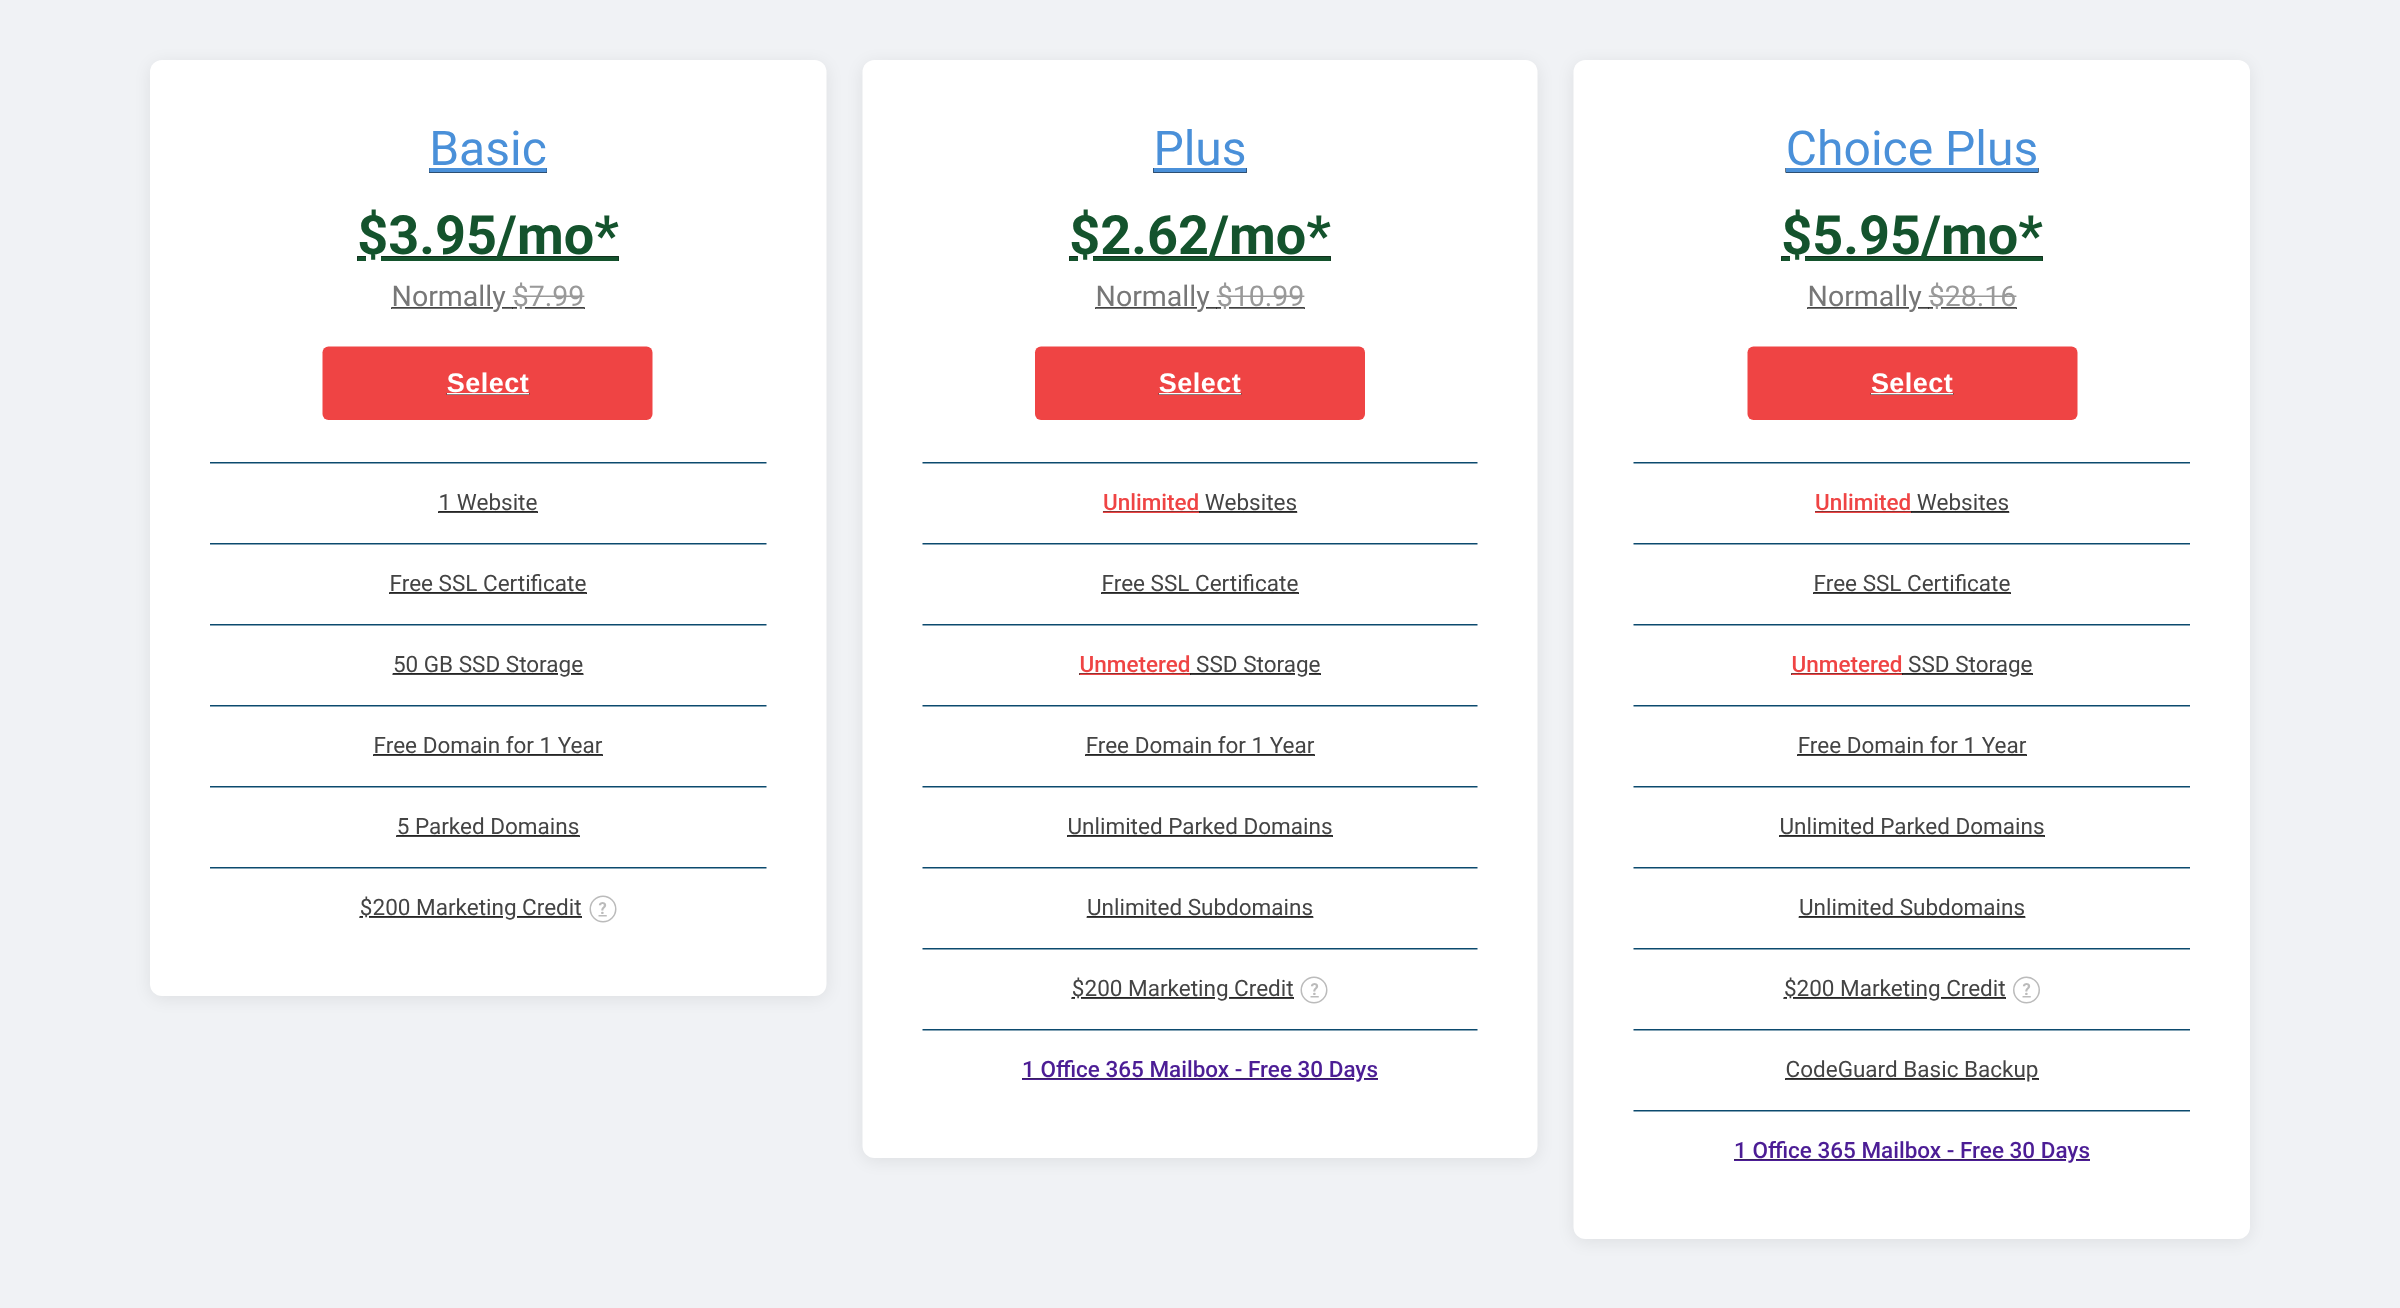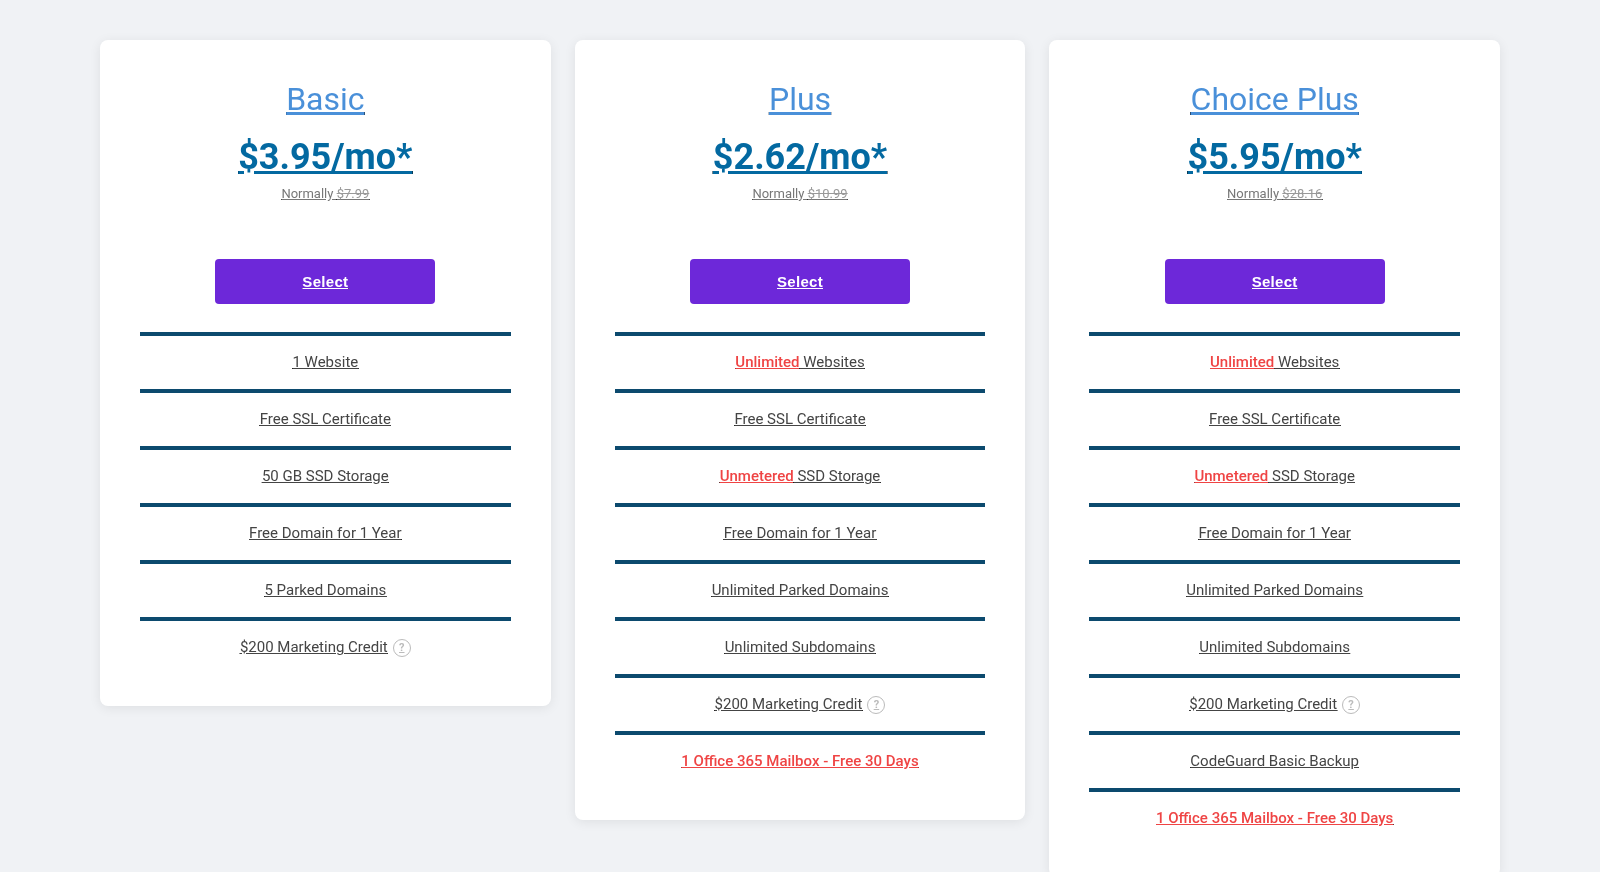--- a/index.html
+++ b/index.html
@@ -39,78 +39,77 @@
       font-size: 32px;
       font-weight: 400;
       color: #4a90d9;
       margin-bottom: 18px;
       text-align: center;
     }
 
     .plan-price {
       font-size: 36px;
       font-weight: 700;
-      color: #0369a1;
+      color: #14532d;
       margin-bottom: 8px;
       text-align: center;
     }
 
     .plan-normal {
-      font-size: 13px;
+      font-size: 19px;
       color: #777;
       margin-bottom: 22px;
       text-align: center;
     }
 
     .plan-normal s {
       text-decoration: line-through;
       color: #999;
     }
 
     .select-btn {
-      background: #6d28d9;
+      background: #ef4444;
       color: #fff;
       border: none;
       border-radius: 4px;
-      font-size: 15px;
+      font-size: 18px;
       font-weight: 600;
       padding: 14px 0;
       width: 100%;
       max-width: 220px;
       cursor: pointer;
       margin-bottom: 28px;
       letter-spacing: 0.3px;
-      margin-top: 36px;
     }
 
     .features-list {
       width: 100%;
       list-style: none;
     }
 
     .features-list li {
       font-size: 15px;
       color: #444;
       text-align: center;
       padding: 16px 0;
-      border-top: 4px solid #0c4a6e;
+      border-top: 1px solid #0c4a6e;
       line-height: 1.4;
     }
 
     .features-list li:last-child {
       
     }
 
     .highlight {
       color: #ef4444;
       font-weight: 500;
     }
 
     .office-link {
-      color: #ef4444;
+      color: #4c1d95;
       font-weight: 500;
     }
 
     .help-icon {
       display: inline-flex;
       align-items: center;
       justify-content: center;
       width: 18px;
       height: 18px;
       border: 1.5px solid #bbb;

